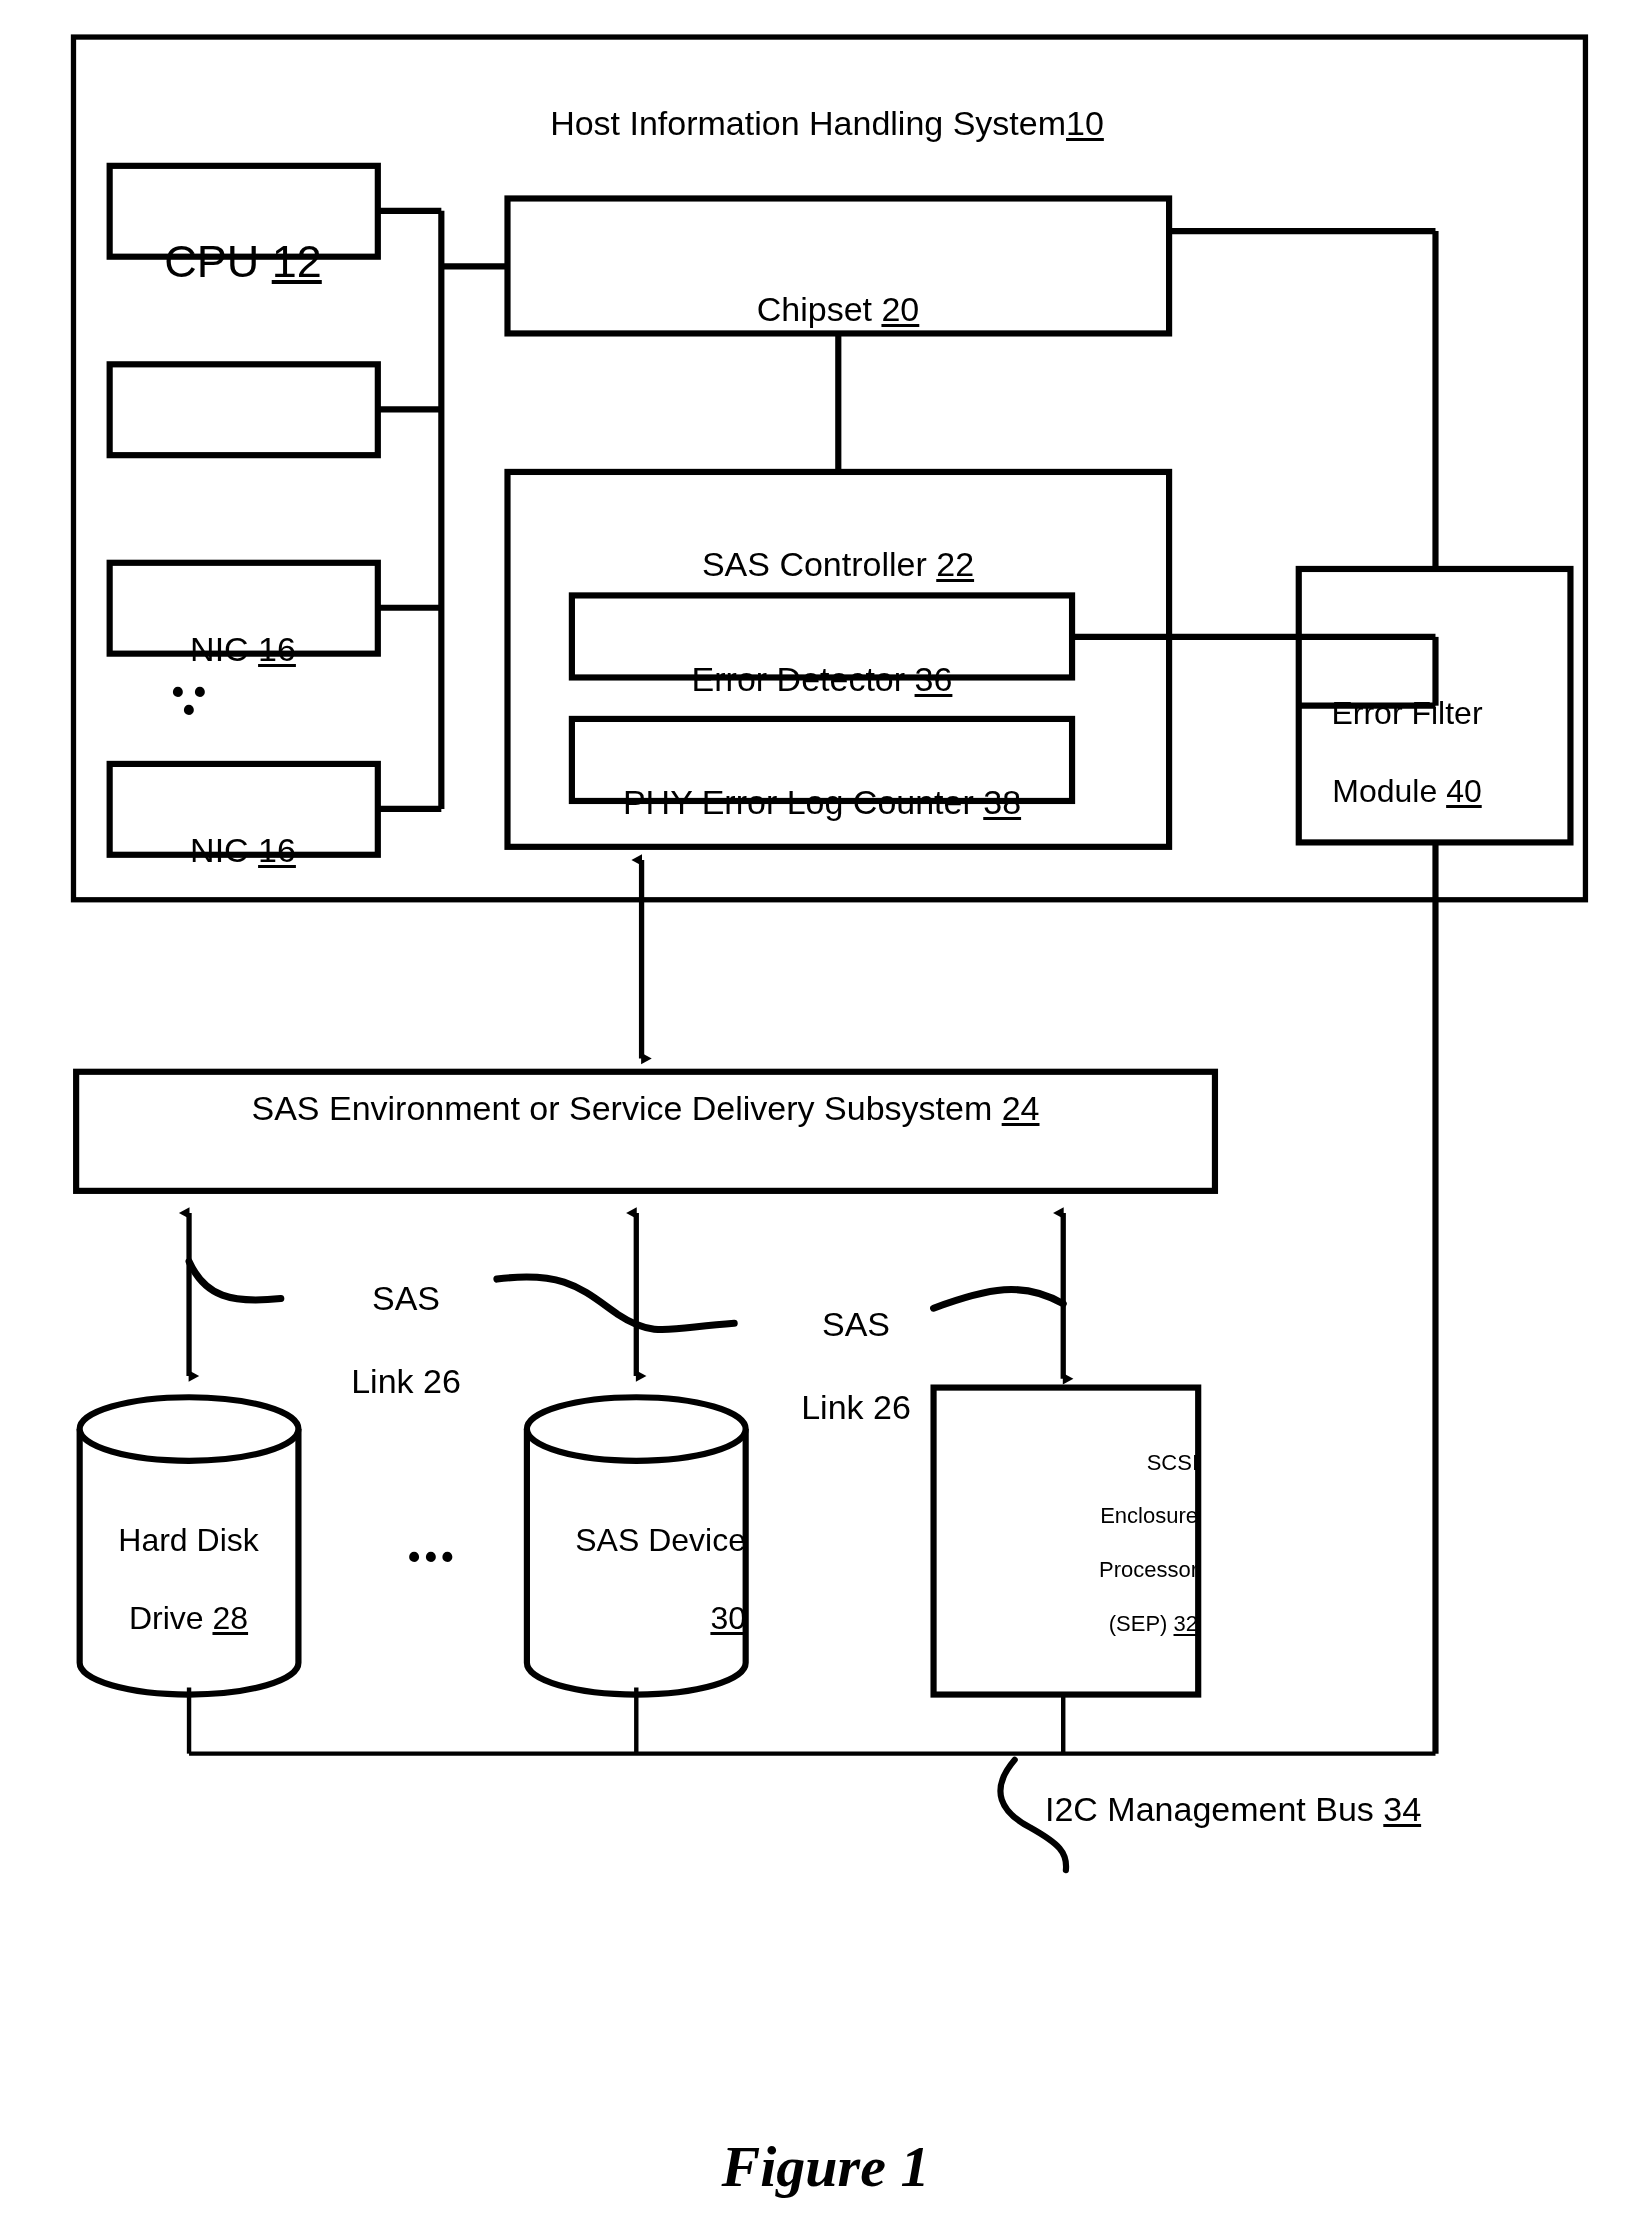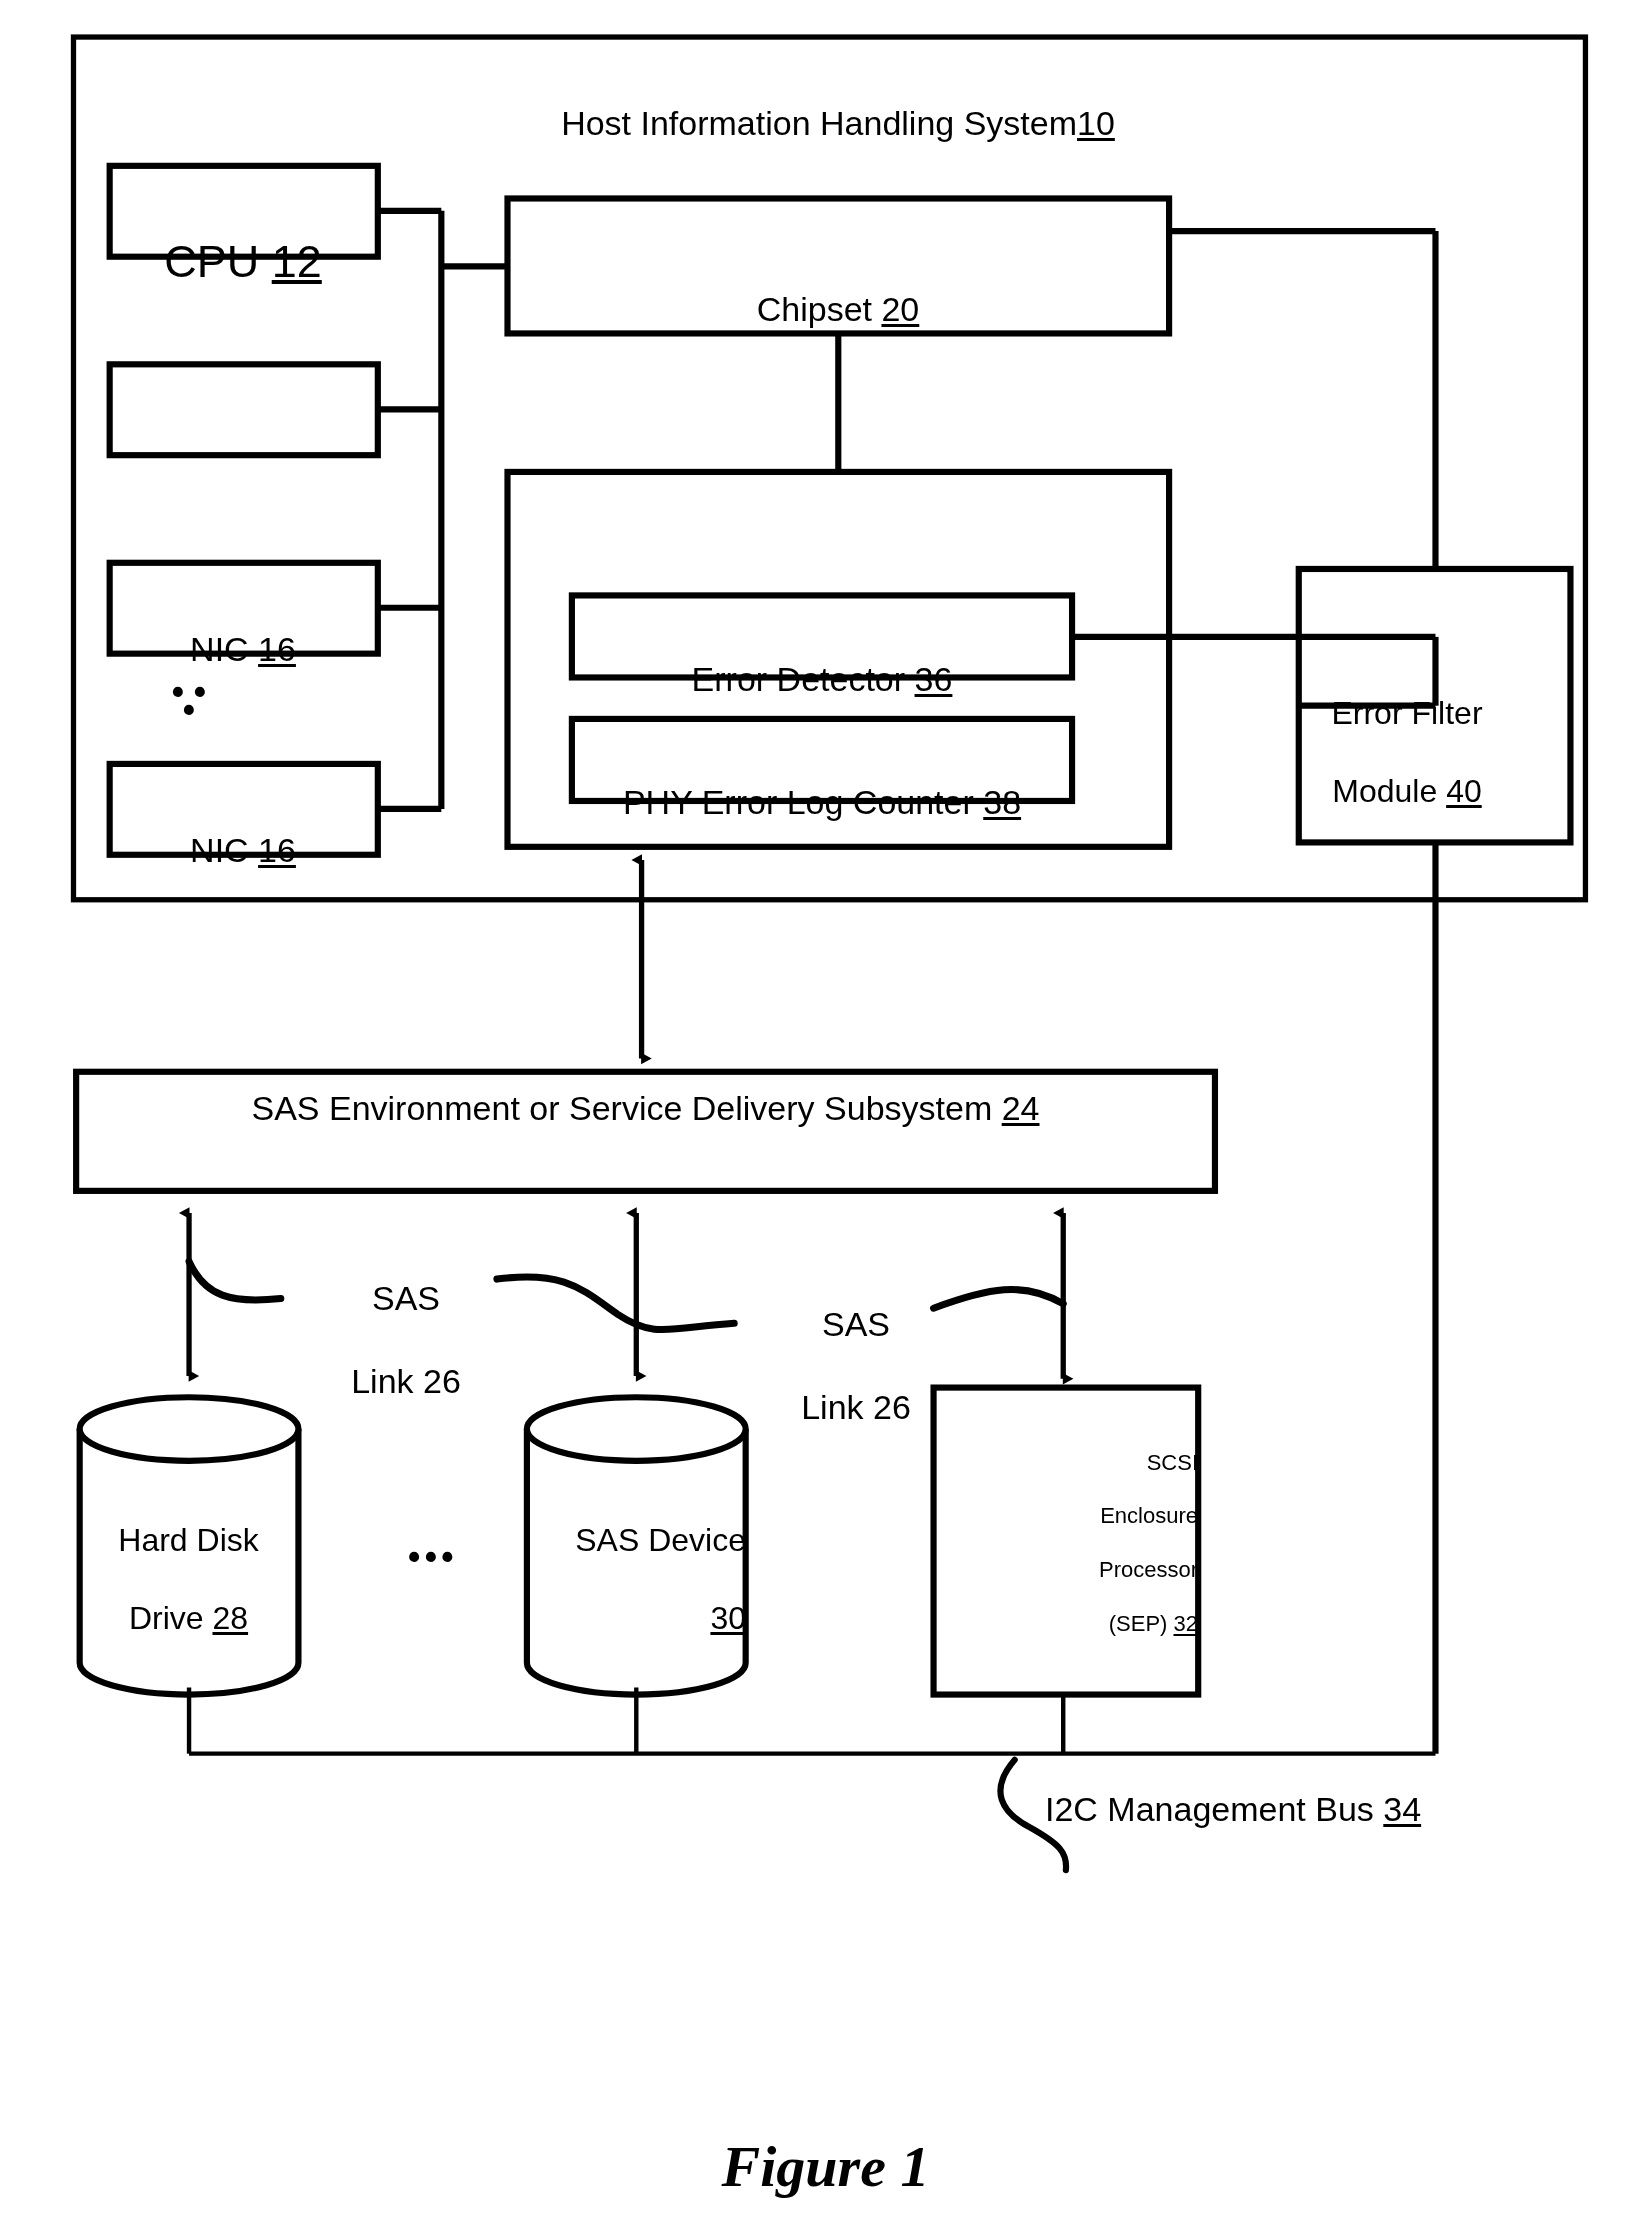--- a/index.html
+++ b/index.html
@@ -146,21 +146,21 @@
       <path d="M721,1913 L721,1988"></path>
       <path d="M1205,1921 L1205,1988"></path>
       <path d="M214,1988 L1627,1988"></path>
     </g>
 
     <g fill="none" stroke="#000" stroke-width="7" stroke-linecap="round">
       <path d="M1150,1995 C1120,2030 1135,2055 1168,2072 C1200,2090 1210,2100 1208,2120"></path>
     </g>
   </svg>
 
-  <div class="lbl" style="left:82px; top:62px; width:1512px; font-size:34px;">
+  <div class="lbl" style="left:71px; top:62px; width:1512px; font-size:34px;">
     <span>Host Information Handling System</span><span class="u">10</span>
   </div>
 
   <div class="lbl" style="left:109px; top:180px; width:268px; font-size:45px;">
     <span>CPU </span><span class="u">12</span>
   </div>
 
 
   <div class="lbl" style="left:109px; top:588px; width:268px; font-size:34px;">
     <span>NIC </span><span class="u">16</span>
@@ -171,20 +171,23 @@
 •</div>
 
   <div class="lbl" style="left:109px; top:789px; width:268px; font-size:34px;">
     <span>NIC </span><span class="u">16</span>
   </div>
 
   <div class="lbl" style="left:507px; top:248px; width:662px; font-size:34px;">
     <span>Chipset </span><span class="u">20</span>
   </div>
 
+  <div class="lbl" style="left:507px; top:503px; width:662px; font-size:34px;">
+    <span>SAS Controller </span><span class="u">22</span>
+  </div>
 
   <div class="lbl" style="left:572px; top:618px; width:500px; font-size:34px;">
     <span>Error Detector </span><span class="u">36</span>
   </div>
 
   <div class="lbl" style="left:572px; top:741px; width:500px; font-size:34px;">
     <span>PHY Error Log Counter </span><span class="u">38</span>
   </div>
 
   <div class="lbl" style="left:1271px; top:655px; width:272px; font-size:32px;">

